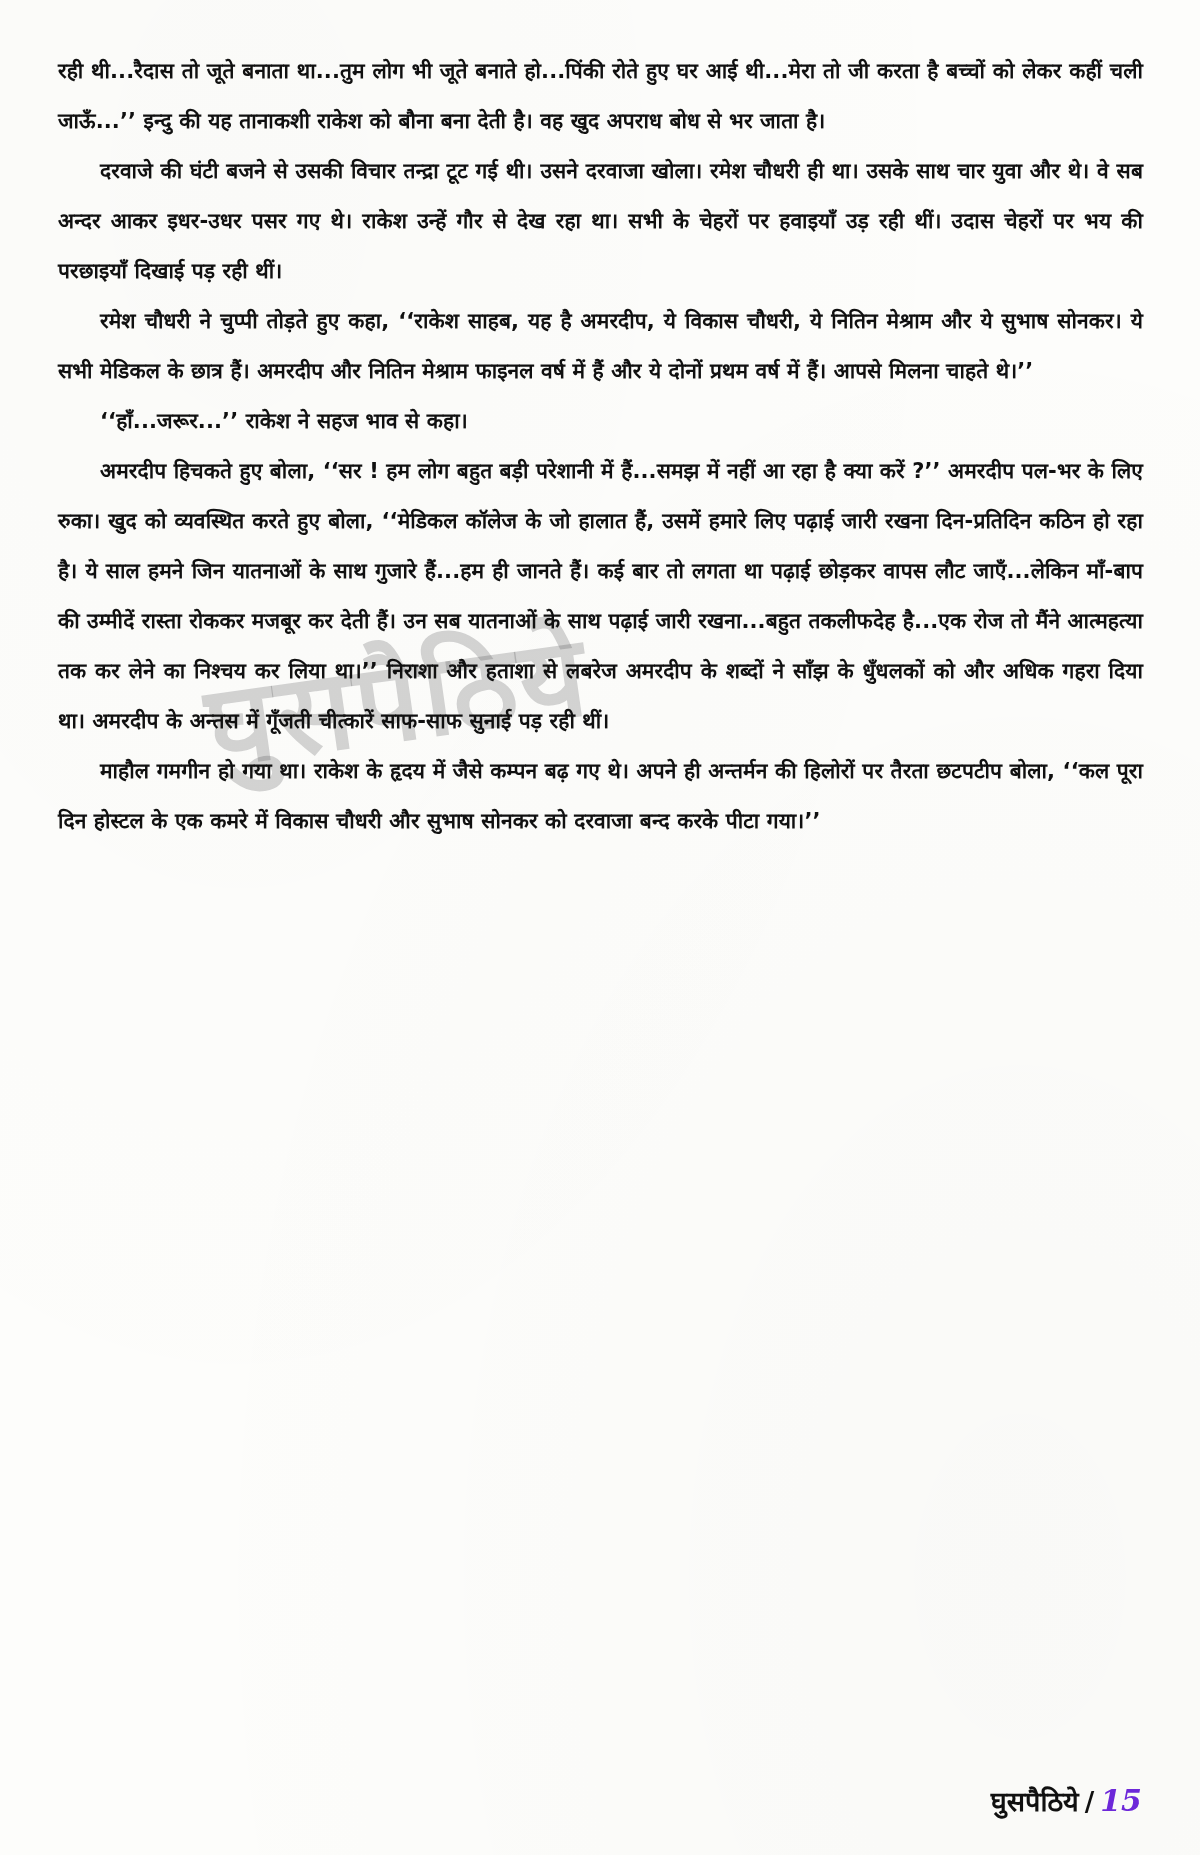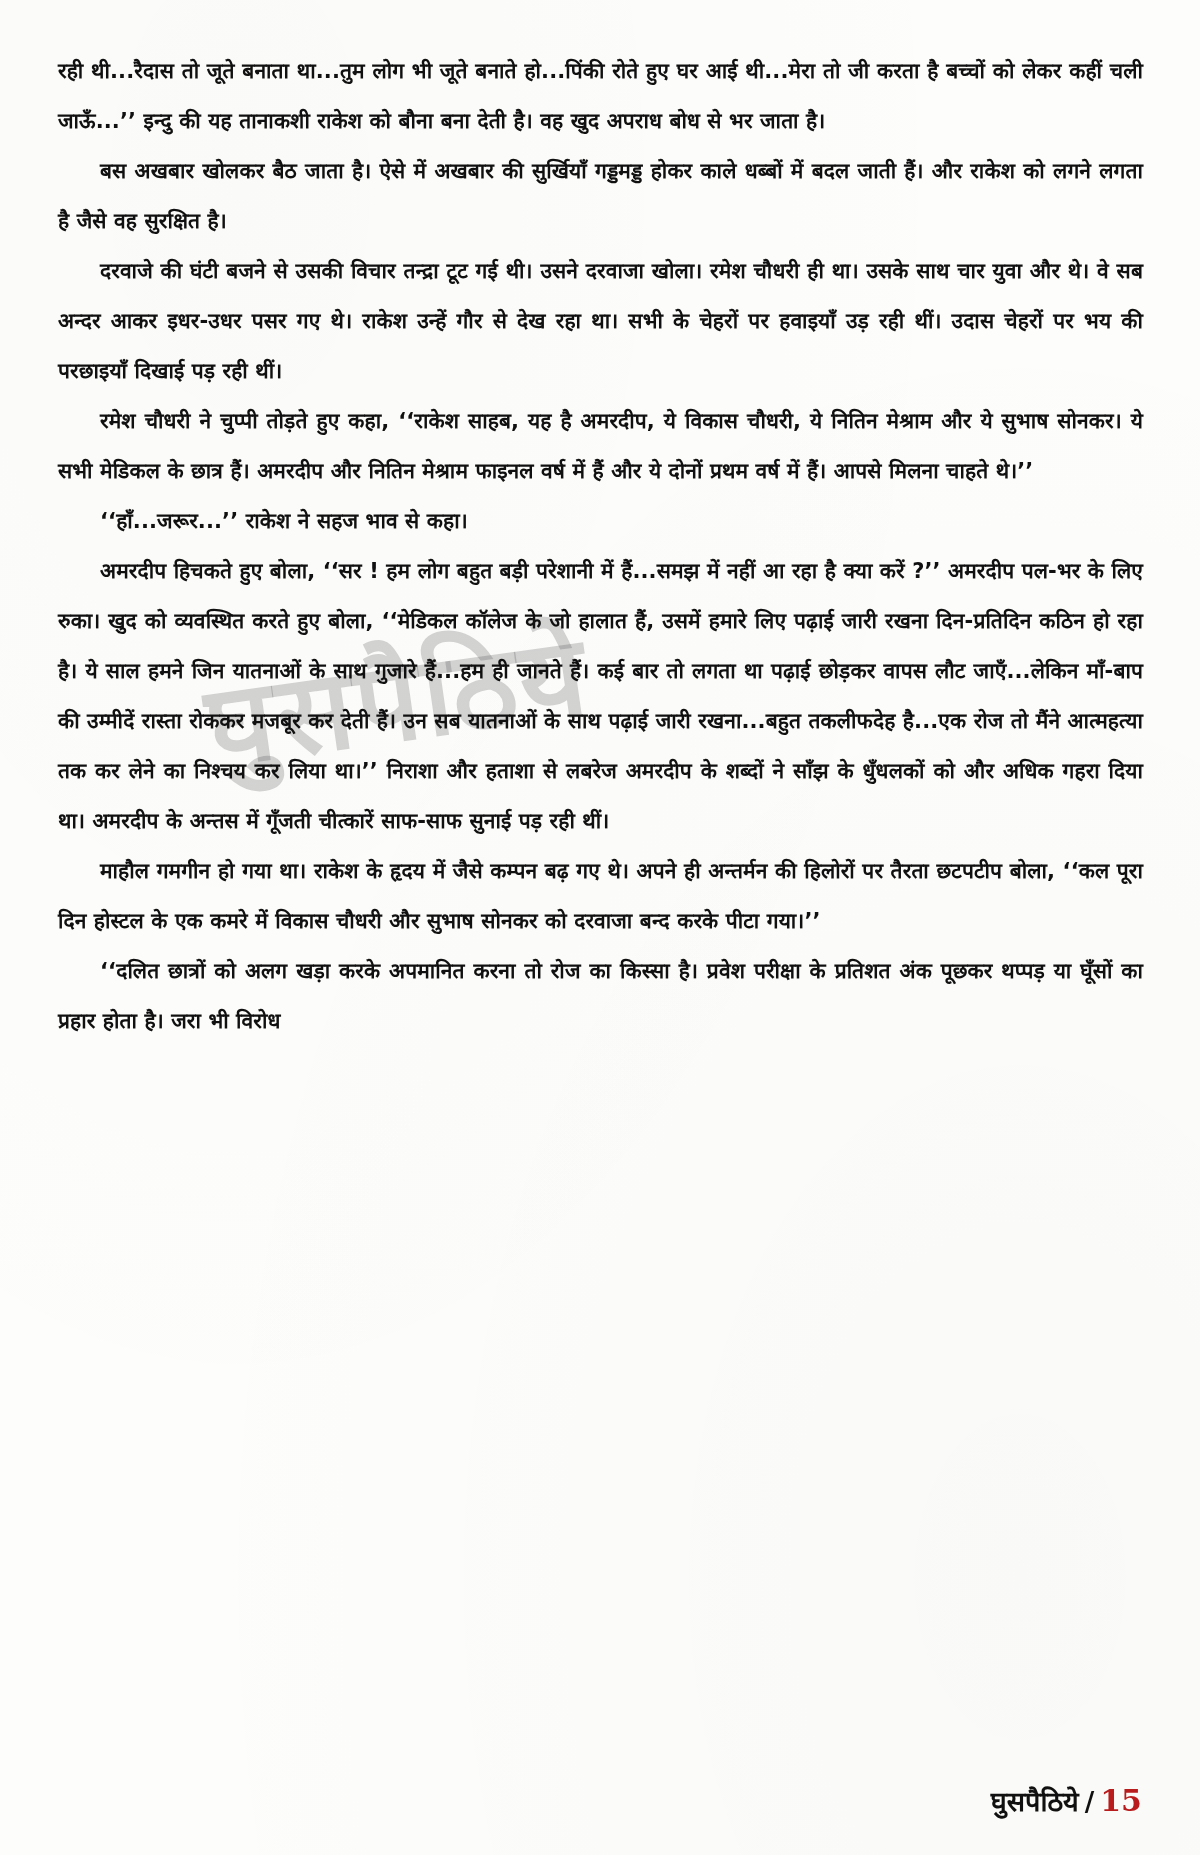--- a/index.html
+++ b/index.html
@@ -73,40 +73,39 @@
     color: #101010;
   }
   .footer-sep {
     font-size: 26px;
     font-weight: 700;
     color: #101010;
   }
   .footer-page {
     font-size: 30px;
     font-weight: 700;
+    font-style: italic;
     font-family: "DejaVu Serif", serif;
-    color: #b91c1c;
+    color: #6d28d9;
   }
 </style>
 </head>
 <body>
 
 <div class="page">
 
   <div class="watermark">घुसपैठिये</div>
 
   <div class="text-block">
     <p class="para first">रही थी...रैदास तो जूते बनाता था...तुम लोग भी जूते बनाते हो...पिंकी रोते हुए घर आई थी...मेरा तो जी करता है बच्चों को लेकर कहीं चली जाऊँ...’’ इन्दु की यह तानाकशी राकेश को बौना बना देती है। वह खुद अपराध बोध से भर जाता है।</p>
-    <p class="para">बस अखबार खोलकर बैठ जाता है। ऐसे में अखबार की सुर्खियाँ गड्डमड्ड होकर काले धब्बों में बदल जाती हैं। और राकेश को लगने लगता है जैसे वह सुरक्षित है।</p>
     <p class="para">दरवाजे की घंटी बजने से उसकी विचार तन्द्रा टूट गई थी। उसने दरवाजा खोला। रमेश चौधरी ही था। उसके साथ चार युवा और थे। वे सब अन्दर आकर इधर-उधर पसर गए थे। राकेश उन्हें गौर से देख रहा था। सभी के चेहरों पर हवाइयाँ उड़ रही थीं। उदास चेहरों पर भय की परछाइयाँ दिखाई पड़ रही थीं।</p>
     <p class="para">रमेश चौधरी ने चुप्पी तोड़ते हुए कहा, ‘‘राकेश साहब, यह है अमरदीप, ये विकास चौधरी, ये नितिन मेश्राम और ये सुभाष सोनकर। ये सभी मेडिकल के छात्र हैं। अमरदीप और नितिन मेश्राम फाइनल वर्ष में हैं और ये दोनों प्रथम वर्ष में हैं। आपसे मिलना चाहते थे।’’</p>
     <p class="para">‘‘हाँ...जरूर...’’ राकेश ने सहज भाव से कहा।</p>
     <p class="para">अमरदीप हिचकते हुए बोला, ‘‘सर ! हम लोग बहुत बड़ी परेशानी में हैं...समझ में नहीं आ रहा है क्या करें ?’’ अमरदीप पल-भर के लिए रुका। खुद को व्यवस्थित करते हुए बोला, ‘‘मेडिकल कॉलेज के जो हालात हैं, उसमें हमारे लिए पढ़ाई जारी रखना दिन-प्रतिदिन कठिन हो रहा है। ये साल हमने जिन यातनाओं के साथ गुजारे हैं...हम ही जानते हैं। कई बार तो लगता था पढ़ाई छोड़कर वापस लौट जाएँ...लेकिन माँ-बाप की उम्मीदें रास्ता रोककर मजबूर कर देती हैं। उन सब यातनाओं के साथ पढ़ाई जारी रखना...बहुत तकलीफदेह है...एक रोज तो मैंने आत्महत्या तक कर लेने का निश्चय कर लिया था।’’ निराशा और हताशा से लबरेज अमरदीप के शब्दों ने साँझ के धुँधलकों को और अधिक गहरा दिया था। अमरदीप के अन्तस में गूँजती चीत्कारें साफ-साफ सुनाई पड़ रही थीं।</p>
     <p class="para">माहौल गमगीन हो गया था। राकेश के हृदय में जैसे कम्पन बढ़ गए थे। अपने ही अन्तर्मन की हिलोरों पर तैरता छटपटीप बोला, ‘‘कल पूरा दिन होस्टल के एक कमरे में विकास चौधरी और सुभाष सोनकर को दरवाजा बन्द करके पीटा गया।’’</p>
-    <p class="para">‘‘दलित छात्रों को अलग खड़ा करके अपमानित करना तो रोज का किस्सा है। प्रवेश परीक्षा के प्रतिशत अंक पूछकर थप्पड़ या घूँसों का प्रहार होता है। जरा भी विरोध</p>
   </div>
 
   <div class="footer">
     <span class="footer-title">घुसपैठिये</span>
     <span class="footer-sep">/</span>
     <span class="footer-page">15</span>
   </div>
 
 </div>
 

